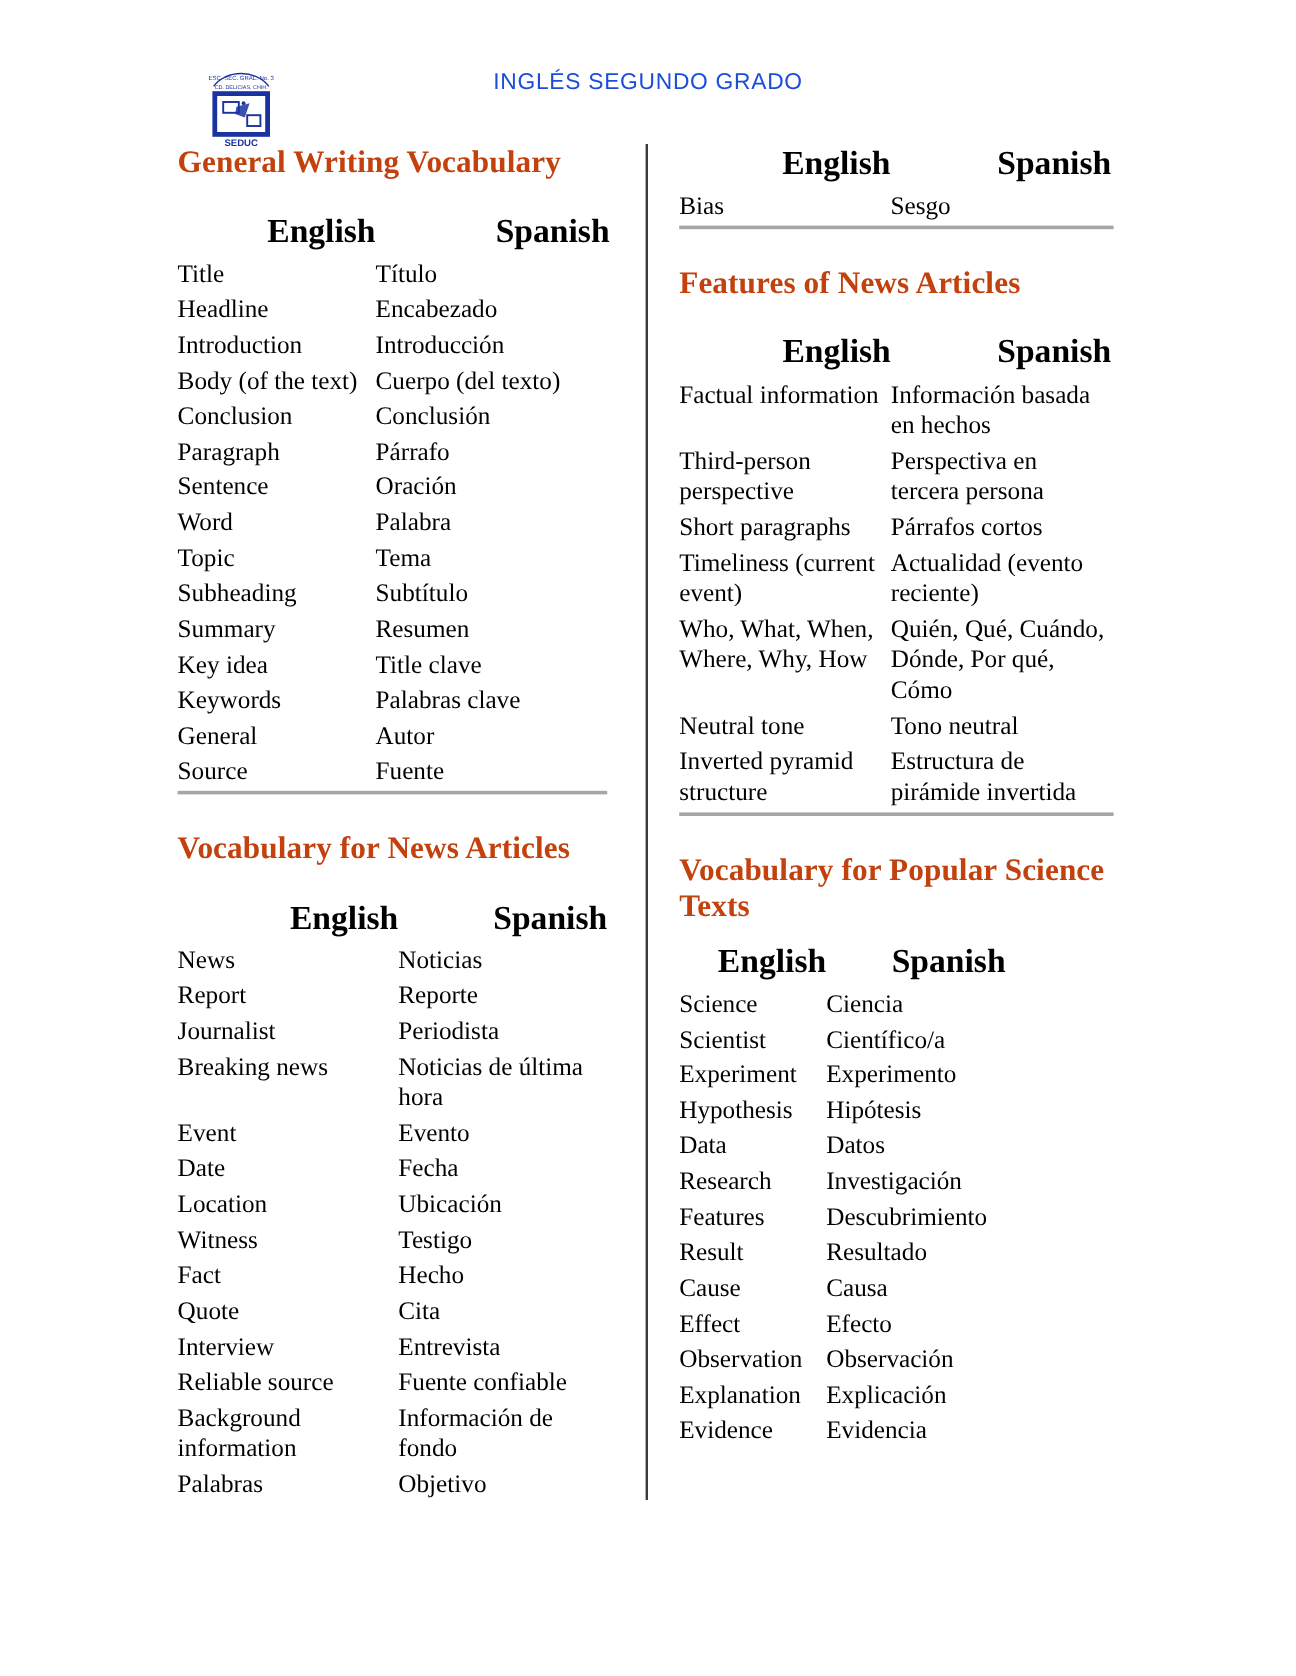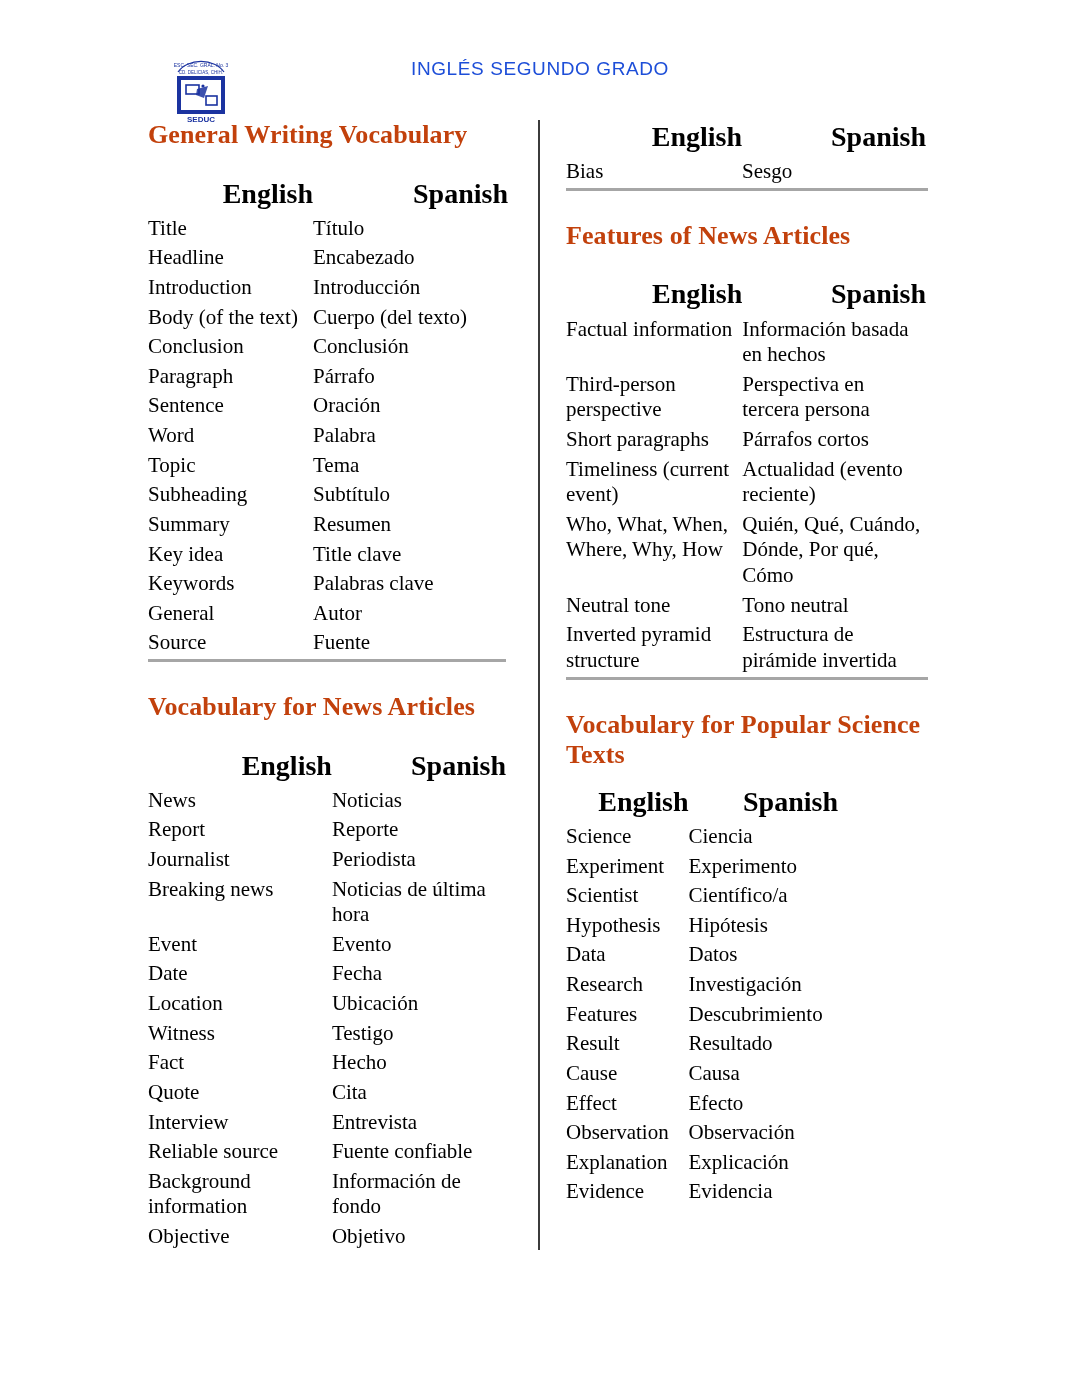--- a/index.html
+++ b/index.html
@@ -281,21 +281,21 @@
           </tr>
         <tr>
             <td class="en">Reliable source</td>
             <td class="es">Fuente confiable</td>
           </tr>
         <tr>
             <td class="en">Background information</td>
             <td class="es">Información de fondo</td>
           </tr>
         <tr>
-            <td class="en">Objective</td>
+            <td class="en">Palabras</td>
             <td class="es">Objetivo</td>
           </tr>
       </tbody>
     </table>
 
   </div>
 
   <div class="col col-right">
 
     <table class="vocab t-bias">
@@ -370,28 +370,28 @@
           <th class="en">English</th>
           <th class="es">Spanish</th>
         </tr>
       </thead>
       <tbody>
         <tr>
             <td class="en">Science</td>
             <td class="es">Ciencia</td>
           </tr>
         <tr>
+            <td class="en">Scientist</td>
+            <td class="es">Científico/a</td>
+          </tr>
+        <tr>
             <td class="en">Experiment</td>
             <td class="es">Experimento</td>
           </tr>
         <tr>
-            <td class="en">Scientist</td>
-            <td class="es">Científico/a</td>
-          </tr>
-        <tr>
             <td class="en">Hypothesis</td>
             <td class="es">Hipótesis</td>
           </tr>
         <tr>
             <td class="en">Data</td>
             <td class="es">Datos</td>
           </tr>
         <tr>
             <td class="en">Research</td>
             <td class="es">Investigación</td>

